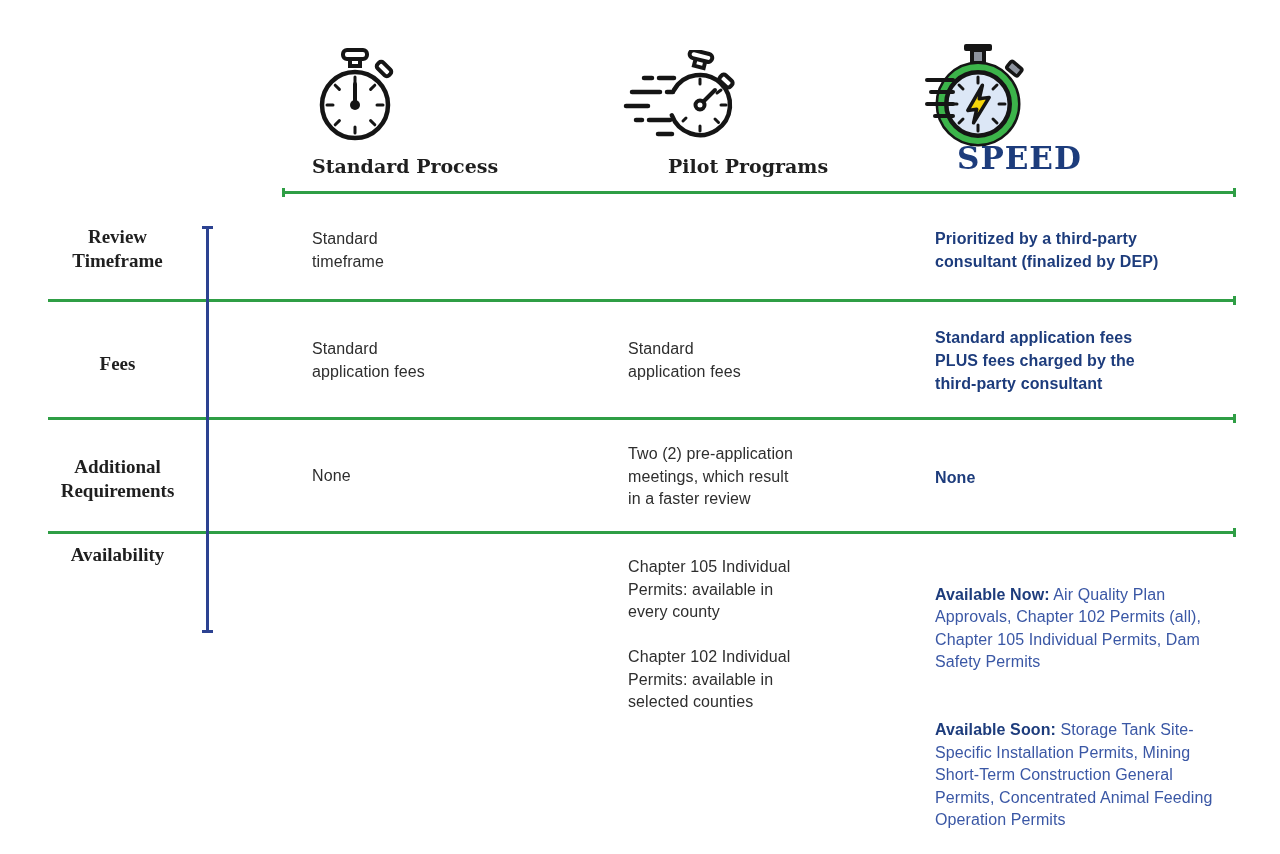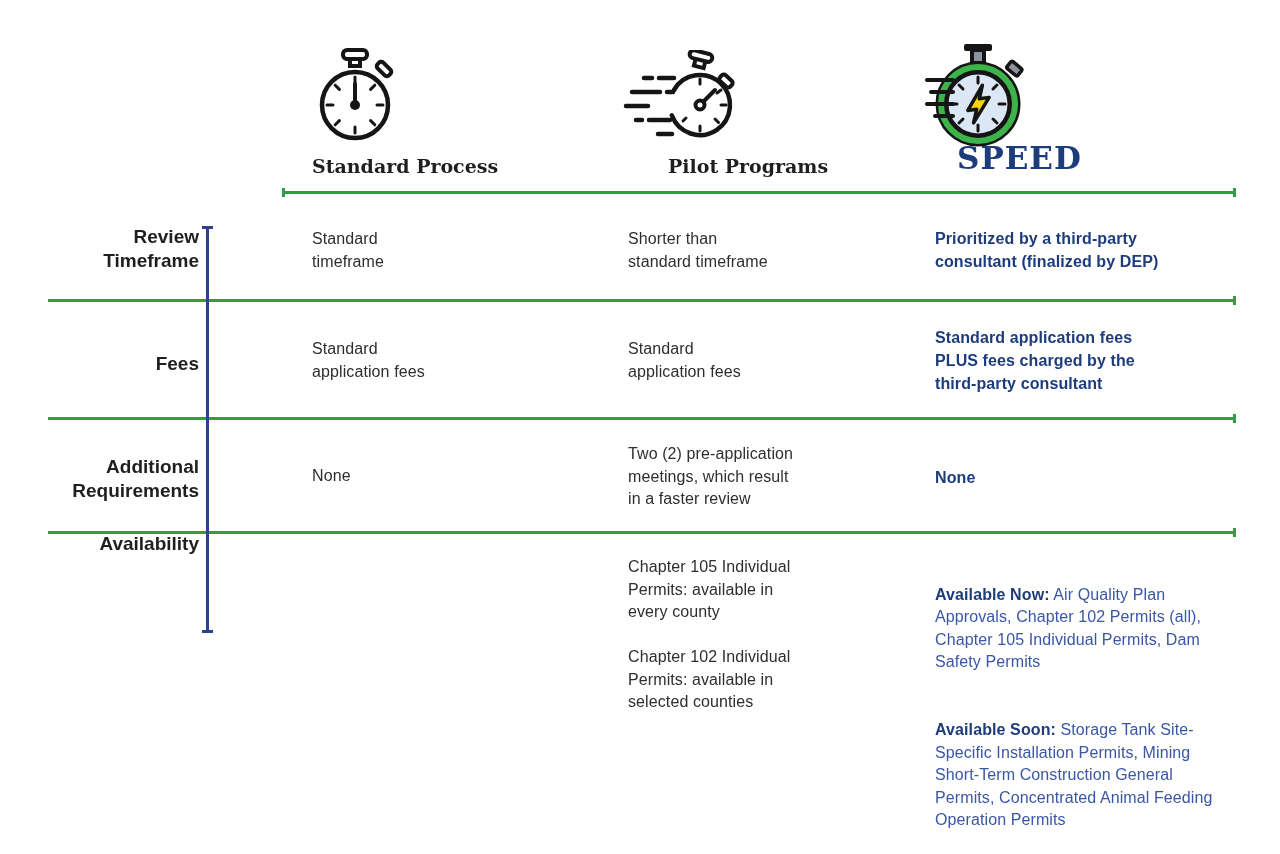--- a/index.html
+++ b/index.html
@@ -44,28 +44,28 @@
     background:var(--c-divider_blue,#2c4291);
   }
   .vline::before,.vline::after{
     content:"";position:absolute;left:-4px;width:11px;height:3px;
     background:var(--c-divider_blue,#2c4291);
   }
   .vline::before{top:-1px;}
   .vline::after{bottom:-1px;}
   
   .row-label{
-    position:absolute;left:36px;width:163px;text-align:right;
-    font-family:Liberation Sans, sans-serif;font-weight:700;font-size:19px;line-height:24px;
+    position:absolute;left:36px;width:163px;text-align:center;
+    font-family:Liberation Serif, serif;font-weight:700;font-size:19px;line-height:24px;
     color:var(--c-ink,#1f1f1f);white-space:pre-line;
   }
   .row-label.r0{top:225px;}
   .row-label.r1{top:352px;}
   .row-label.r2{top:455px;}
-  .row-label.r3{top:532px;}
+  .row-label.r3{top:543px;}
   
   .cell{
     position:absolute;font-size:16px;line-height:22.5px;letter-spacing:0.1px;
     color:var(--c-body,#2e2e2e);white-space:pre-line;
   }
   .cell.c1{left:312px;width:300px;}
   .cell.c2{left:628px;width:300px;}
   .cell.c3{left:935px;width:300px;}
   .cell.navy{color:var(--c-navy,#1d3c7c);font-weight:700;line-height:23px;}
   .speed-avail p{margin:0 0 23px 0;color:var(--c-blue_text,#3a57a5);line-height:22.5px;}
@@ -175,22 +175,20 @@
 
   <div class="row-label r0">Review
 Timeframe</div>
   <div class="row-label r1">Fees</div>
   <div class="row-label r2">Additional
 Requirements</div>
   <div class="row-label r3">Availability</div>
 
   <div class="cell c1" style="top:228px">Standard
 timeframe</div>
-  <div class="cell c2" style="top:228px">Shorter than
-standard timeframe</div>
   <div class="cell c3 navy" style="top:227px">Prioritized by a third-party
 consultant (finalized by DEP)</div>
 
   <div class="cell c1" style="top:338px">Standard
 application fees</div>
   <div class="cell c2" style="top:338px">Standard
 application fees</div>
   <div class="cell c3 navy" style="top:326px">Standard application fees
 PLUS fees charged by the
 third-party consultant</div>

